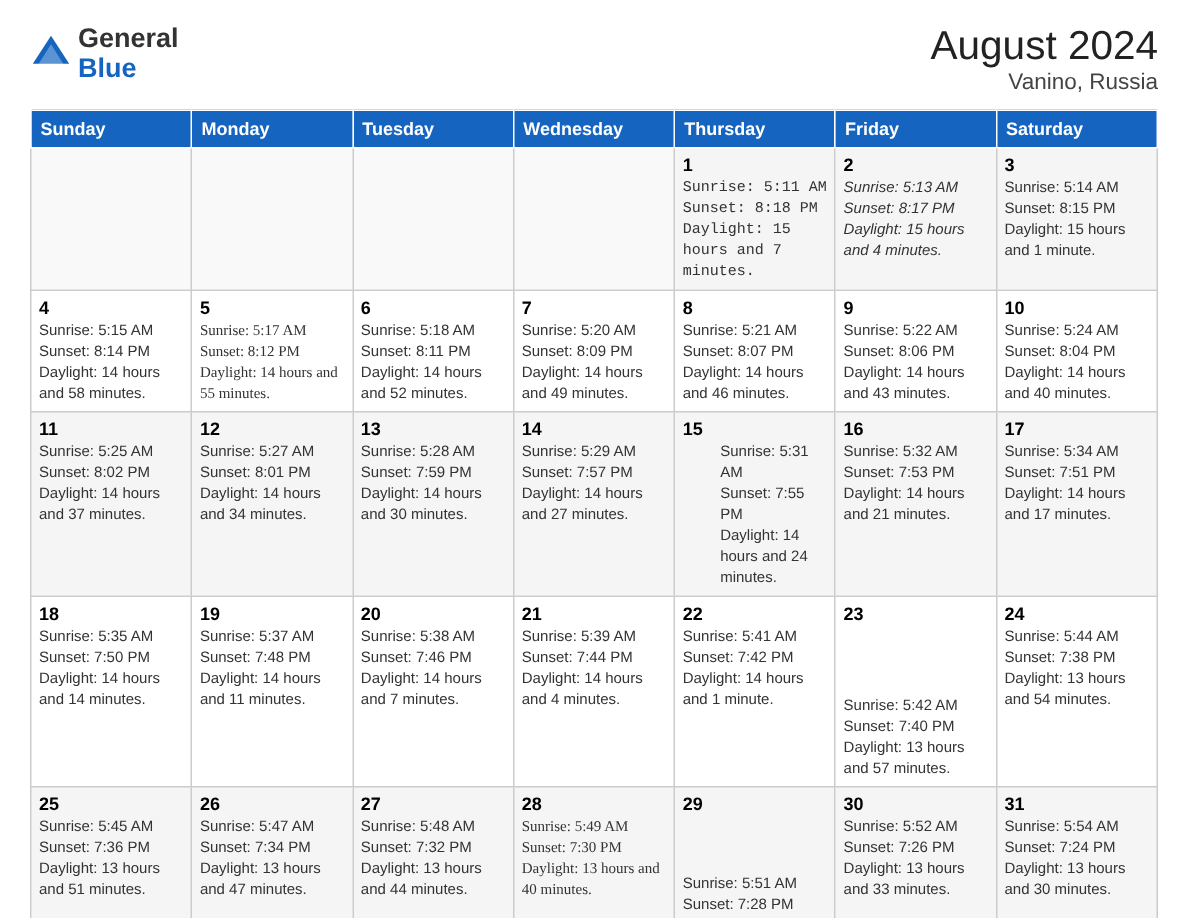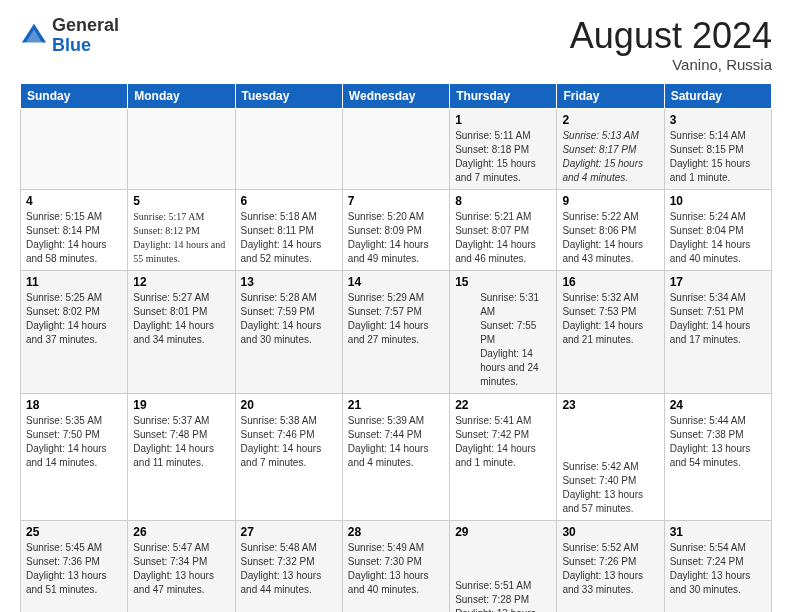--- a/index.html
+++ b/index.html
@@ -36,21 +36,21 @@
     .logo-general { color: #333; }
     .logo-blue { color: #1565c0; }
     .logo-icon {
       width: 28px;
       height: 28px;
     }
     .title-block {
       text-align: right;
     }
     .month-title {
-      font-size: 36px;
+      font-size: 27px;
       font-weight: normal;
       color: #222;
       line-height: 1.1;
     }
     .location {
       font-size: 15px;
       color: #444;
     }
     .calendar {
       width: 100%;
@@ -135,21 +135,21 @@
         </tr>
     </thead>
     <tbody>
     <tr>
           <td class="empty"></td>
           <td class="empty"></td>
           <td class="empty"></td>
           <td class="empty"></td>
           <td>
             <span class="day-num">1</span>
-            <div class="day-info" style="white-space: pre-line;">Sunrise: 5:11 AM
+            <div class="day-info" style="white-space: pre-line; font-family: Liberation Mono, monospace;">Sunrise: 5:11 AM
 Sunset: 8:18 PM
 Daylight: 15 hours and 7 minutes.</div>
           </td>
           <td>
             <span class="day-num">2</span>
             <div class="day-info" style="white-space: pre-line; font-style: italic;">Sunrise: 5:13 AM
 Sunset: 8:17 PM
 Daylight: 15 hours and 4 minutes.</div>
           </td>
           <td>
@@ -305,21 +305,21 @@
 Daylight: 13 hours and 47 minutes.</div>
           </td>
           <td>
             <span class="day-num">27</span>
             <div class="day-info" style="white-space: pre-line;">Sunrise: 5:48 AM
 Sunset: 7:32 PM
 Daylight: 13 hours and 44 minutes.</div>
           </td>
           <td>
             <span class="day-num">28</span>
-            <div class="day-info" style="white-space: pre-line;">Sunrise: 5:49 AM
+            <div class="day-info" style="white-space: pre-line; font-family: Liberation Serif, serif;">Sunrise: 5:49 AM
 Sunset: 7:30 PM
 Daylight: 13 hours and 40 minutes.</div>
           </td>
           <td>
             <span class="day-num">29</span>
             <div class="day-info" style="white-space: pre-line; margin-top: 40px;">Sunrise: 5:51 AM
 Sunset: 7:28 PM
 Daylight: 13 hours and 37 minutes.</div>
           </td>
           <td>

